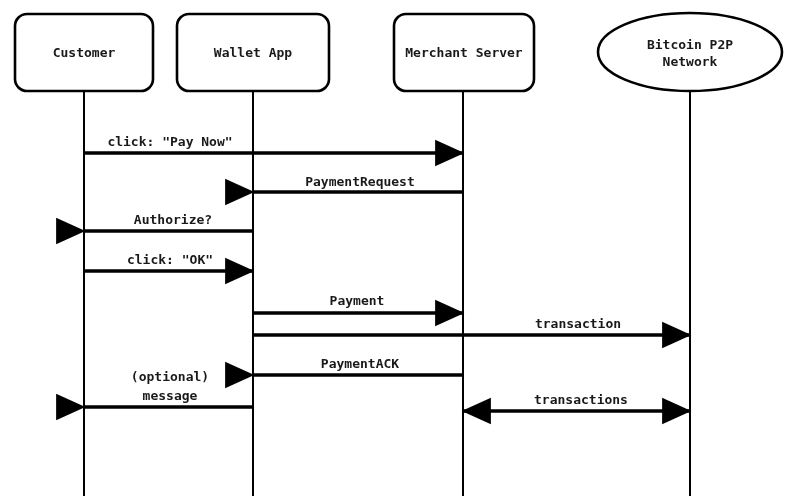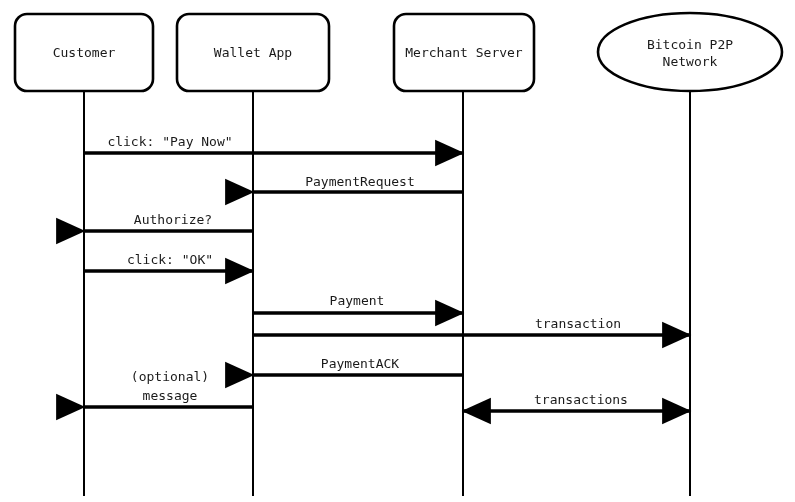--- a/index.html
+++ b/index.html
@@ -10,20 +10,21 @@
   }
   body {
     font-family: "DejaVu Sans Mono", "Liberation Mono", monospace;
   }
   #canvas {
     position: relative;
     width: 795px;
     height: 502px;
     background: #ffffff;
     overflow: hidden;
+    font-weight: bold;
   }
   #diagram-svg {
     position: absolute;
     top: 0;
     left: 0;
     width: 795px;
     height: 502px;
     display: block;
   }
   .participant-shape {

